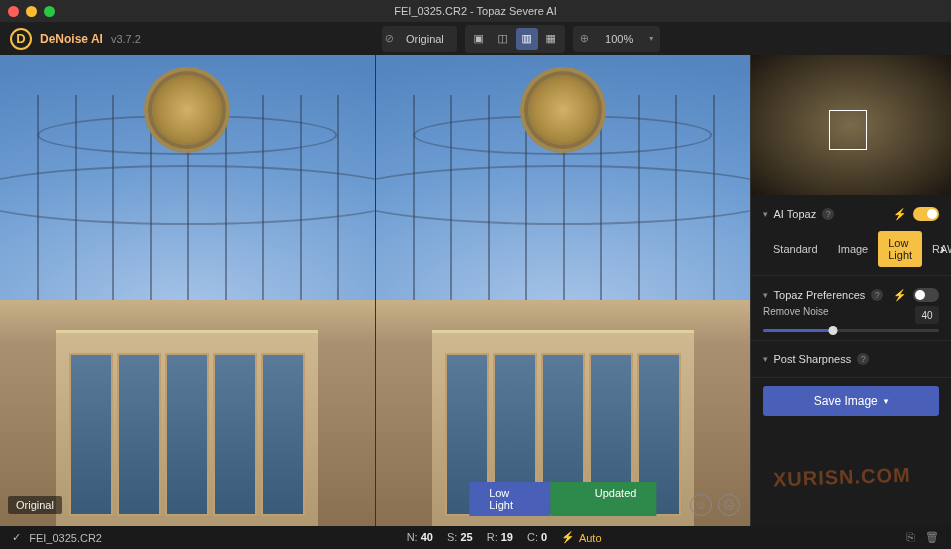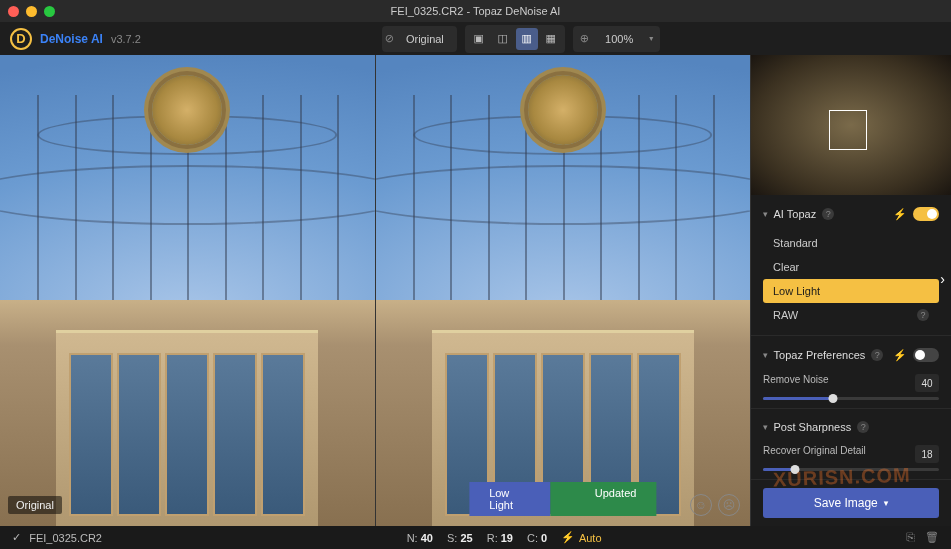--- a/index.html
+++ b/index.html
@@ -7,21 +7,21 @@
 .titlebar { height: 22px; background: #2a2a2a; display: flex; align-items: center; padding: 0 8px; position: relative; }
 .traffic-lights { display: flex; gap: 7px; }
 .traffic-light { width: 11px; height: 11px; border-radius: 50%; }
 .tl-red { background: #ff5f57; }
 .tl-yellow { background: #febc2e; }
 .tl-green { background: #28c840; }
 .title-text { position: absolute; left: 50%; transform: translateX(-50%); font-size: 11px; color: #ccc; font-weight: 500; }
 .header { height: 33px; background: #1e1e1e; display: flex; align-items: center; padding: 0 10px; justify-content: space-between; }
 .header-left { display: flex; align-items: center; gap: 8px; }
 .logo { width: 22px; height: 22px; border-radius: 50%; border: 2px solid #f5c043; display: flex; align-items: center; justify-content: center; color: #f5c043; font-weight: bold; font-size: 13px; }
-.app-name { font-size: 12px; font-weight: 600; color: #3b82f6; }
+.app-name { font-size: 12px; font-weight: 600; color: #fdba74; }
 .app-version { font-size: 11px; color: #888; }
 .header-center { display: flex; align-items: center; gap: 8px; }
 .btn-group { display: flex; align-items: center; background: #2c2c2c; border-radius: 4px; padding: 3px; gap: 2px; }
 .btn-small { width: 22px; height: 22px; display: flex; align-items: center; justify-content: center; border-radius: 3px; font-size: 11px; color: #bbb; cursor: pointer; }
 .btn-small.active { background: #4a5d8a; color: #fff; }
 .btn-text { padding: 4px 10px; font-size: 11px; color: #ccc; display: flex; align-items: center; gap: 5px; }
 .content { display: flex; height: 471px; }
 .viewer { flex: 1; position: relative; background: linear-gradient(180deg, #5b8bc5 0%, #7aa8d8 30%, #8a7a5a 60%, #6a5a4a 100%); display: flex; }
 .viewer-pane { flex: 1; position: relative; border-right: 1px solid #333; overflow: hidden; }
 .dome-scene { position: absolute; inset: 0; }
@@ -47,49 +47,49 @@
 .panel-section { padding: 8px 12px; border-bottom: 1px solid #2a2a2a; }
 .panel-header { display: flex; align-items: center; justify-content: space-between; font-size: 11px; color: #ddd; padding: 4px 0; }
 .panel-header-left { display: flex; align-items: center; gap: 6px; }
 .chev { font-size: 9px; color: #888; }
 .help-badge { width: 12px; height: 12px; border-radius: 50%; background: #3a3a3a; color: #888; font-size: 9px; display: flex; align-items: center; justify-content: center; }
 .bolt { color: #f5c043; font-size: 11px; }
 .toggle { width: 26px; height: 14px; background: #f5c043; border-radius: 7px; position: relative; cursor: pointer; }
 .toggle::after { content: ''; position: absolute; right: 2px; top: 2px; width: 10px; height: 10px; background: #fff; border-radius: 50%; }
 .toggle.off { background: #444; }
 .toggle.off::after { left: 2px; right: auto; }
-.model-list { display: flex; flex-direction: column; gap: 0; margin-top: 6px; position: relative; }
+.model-list { display: flex; flex-direction: row; gap: 0; margin-top: 6px; position: relative; }
 .model-item { padding: 6px 10px; font-size: 11px; color: #ccc; cursor: pointer; display: flex; align-items: center; justify-content: space-between; border-radius: 3px; }
 .model-item.selected { background: #f5c043; color: #1a1a1a; font-weight: 500; }
 .arrow-right { position: absolute; right: -6px; top: 50%; transform: translateY(-50%); color: #fff; font-size: 14px; }
-.slider-row { margin-top: 8px; }
+.slider-row { }
 .slider-label { display: flex; justify-content: space-between; font-size: 10px; color: #bbb; }
 .slider-val { width: 24px; height: 18px; background: #2a2a2a; border-radius: 3px; display: flex; align-items: center; justify-content: center; font-size: 10px; color: #ddd; }
 .slider-track { height: 3px; background: #3a3a3a; margin-top: 5px; position: relative; border-radius: 2px; }
 .slider-fill { position: absolute; left: 0; top: 0; bottom: 0; background: #4a5fb8; border-radius: 2px; }
 .slider-thumb { position: absolute; top: -3px; width: 9px; height: 9px; background: #ddd; border-radius: 50%; transform: translateX(-50%); }
 .save-btn { margin: 8px 12px; padding: 8px; background: #4a5fb8; color: #fff; font-size: 12px; text-align: center; border-radius: 3px; cursor: pointer; display: flex; align-items: center; justify-content: center; gap: 6px; }
 .footer { height: 23px; background: #1a1a1a; display: flex; align-items: center; padding: 0 12px; justify-content: space-between; font-size: 11px; color: #bbb; }
 .footer-left { display: flex; align-items: center; gap: 8px; }
-.footer-center { display: flex; align-items: center; gap: 14px; }
+.footer-center { display: flex; gap: 14px; }
 .footer-center span b { color: #eee; }
 .footer-right { display: flex; align-items: center; gap: 10px; color: #888; }
 .auto-indicator { display: flex; align-items: center; gap: 4px; color: #f5c043; }
 .watermark { position: absolute; right: 40px; bottom: 60px; font-size: 20px; color: rgba(255,120,40,0.35); font-weight: 700; letter-spacing: 1px; transform: rotate(-2deg); pointer-events: none; }
 </style>
 </head>
 <body>
 
 <div class="titlebar">
   <div class="traffic-lights">
     <div class="traffic-light tl-red"></div>
     <div class="traffic-light tl-yellow"></div>
     <div class="traffic-light tl-green"></div>
   </div>
-  <div class="title-text">FEI_0325.CR2 - Topaz DeNoise AI</div>
+  <div class="title-text">FEI_0325.CR2 - Topaz Severe AI</div>
 </div>
 
 <div class="header">
   <div class="header-left">
     <div class="logo">D</div>
     <span class="app-name">DeNoise AI</span>
     <span class="app-version">v3.7.2</span>
   </div>
   <div class="header-center">
     <div class="btn-group">
@@ -196,21 +196,21 @@
           <span>AI Topaz</span>
           <span class="help-badge">?</span>
         </div>
         <div style="display:flex;gap:6px;align-items:center">
           <span class="bolt">⚡</span>
           <div class="toggle"></div>
         </div>
       </div>
       <div class="model-list">
         <div class="model-item">Standard</div>
-        <div class="model-item">Clear</div>
+        <div class="model-item">Image</div>
         <div class="model-item selected">Low Light</div>
         <div class="model-item">
           <span>RAW</span>
           <span class="help-badge">?</span>
         </div>
         <span class="arrow-right">›</span>
       </div>
     </div>
 
     <div class="panel-section">
@@ -236,30 +236,20 @@
         </div>
       </div>
     </div>
 
     <div class="panel-section">
       <div class="panel-header">
         <div class="panel-header-left">
           <span class="chev">▾</span>
           <span>Post Sharpness</span>
           <span class="help-badge">?</span>
-        </div>
-      </div>
-      <div class="slider-row">
-        <div class="slider-label">
-          <span>Recover Original Detail</span>
-          <span class="slider-val">18</span>
-        </div>
-        <div class="slider-track">
-          <div class="slider-fill" style="width:18%"></div>
-          <div class="slider-thumb" style="left:18%"></div>
         </div>
       </div>
     </div>
 
     <div class="save-btn">
       <span>Save Image</span>
       <span style="font-size:9px">▾</span>
     </div>
   </div>
 </div>

